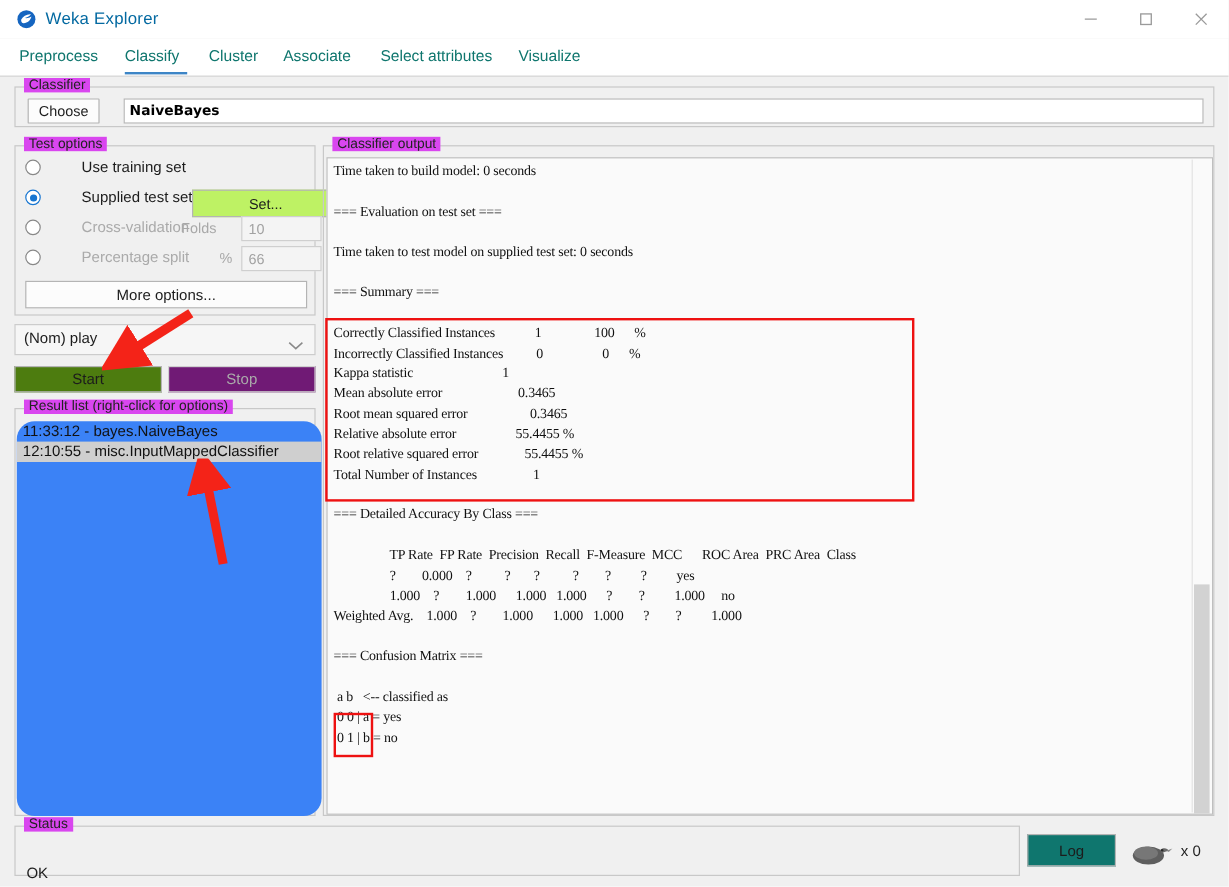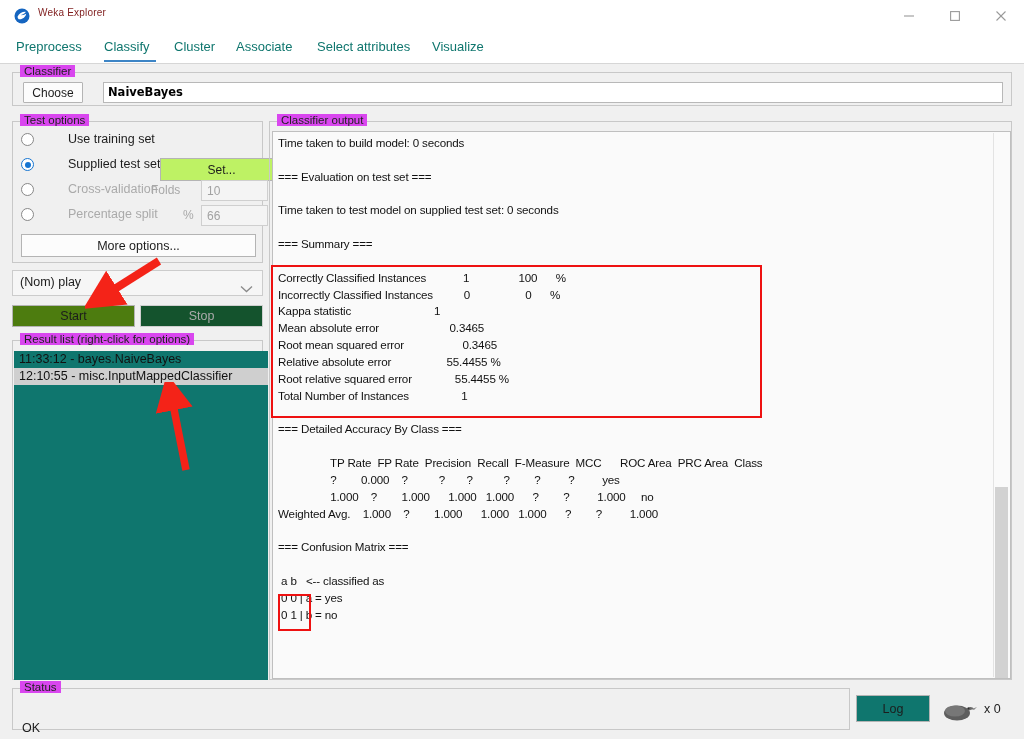--- a/index.html
+++ b/index.html
@@ -29,22 +29,22 @@
     border-bottom: 1px solid #e8e8e8;
   }
   .tb-icon {
     position: absolute;
     left: 14px; top: 8px;
     width: 16px; height: 16px;
   }
   .tb-title {
     position: absolute;
     left: 38px; top: 7px;
-    font-size: 10px;
-    color: #7f1d1d;
+    font-size: 14px;
+    color: #0369a1;
     letter-spacing: 0.2px;
     white-space: nowrap;
   }
   .winbtn {
     position: absolute;
     top: 0;
     width: 46px; height: 32px;
     cursor: default;
   }
   .winbtn svg { position:absolute; left:50%; top:50%; transform:translate(-50%,-50%); }
@@ -240,31 +240,32 @@
     height: 22px;
     border: 1px solid #b4b4b4;
     background: #4d7c0f;
     font-size: 12.5px;
     text-align: center;
     line-height: 21px;
     box-sizing: border-box;
     cursor: default;
   }
   #start-button { left: 12px; width: 123px; color: #1c1c1c; }
-  #stop-button  { left: 140px; width: 123px; color: #aaaaaa; background:#14532d; border-color:#cfcfcf;}
+  #stop-button  { left: 140px; width: 123px; color: #aaaaaa; background:#701a75; border-color:#cfcfcf;}
 
   
   #resultlist-group { left: 12px; top: 340px; width: 251px; height: 340px; }
   .rl-inner {
     position: absolute;
     left: 1px; top: 10px;
     width: 254px; height: 329px;
-    background: #0f766e;
+    background: #3b82f6;
     box-sizing: border-box;
     overflow: hidden;
+    border-radius: 15px;
   }
   .rl-item {
     height: 17px;
     font-size: 12.5px;
     color: #111111;
     line-height: 16px;
     padding-left: 5px;
     white-space: nowrap;
     cursor: default;
   }
@@ -277,21 +278,21 @@
     left: 2px; top: 9px;
     width: 739px; height: 548px;
     background: #fafafa;
     border: 1px solid #bfbfbf;
     box-sizing: border-box;
     overflow: hidden;
   }
   .out-text {
     position: absolute;
     left: 5px; top: 3px;
-    font-family: Liberation Sans, sans-serif;
+    font-family: Liberation Serif, serif;
     font-size: 11.6px;
     line-height: 16.85px;
     color: #111111;
     white-space: pre;
     letter-spacing: -0.15px;
   }
   .vscroll {
     position: absolute;
     right: 1px; top: 1px;
     width: 15px; bottom: 1px;

